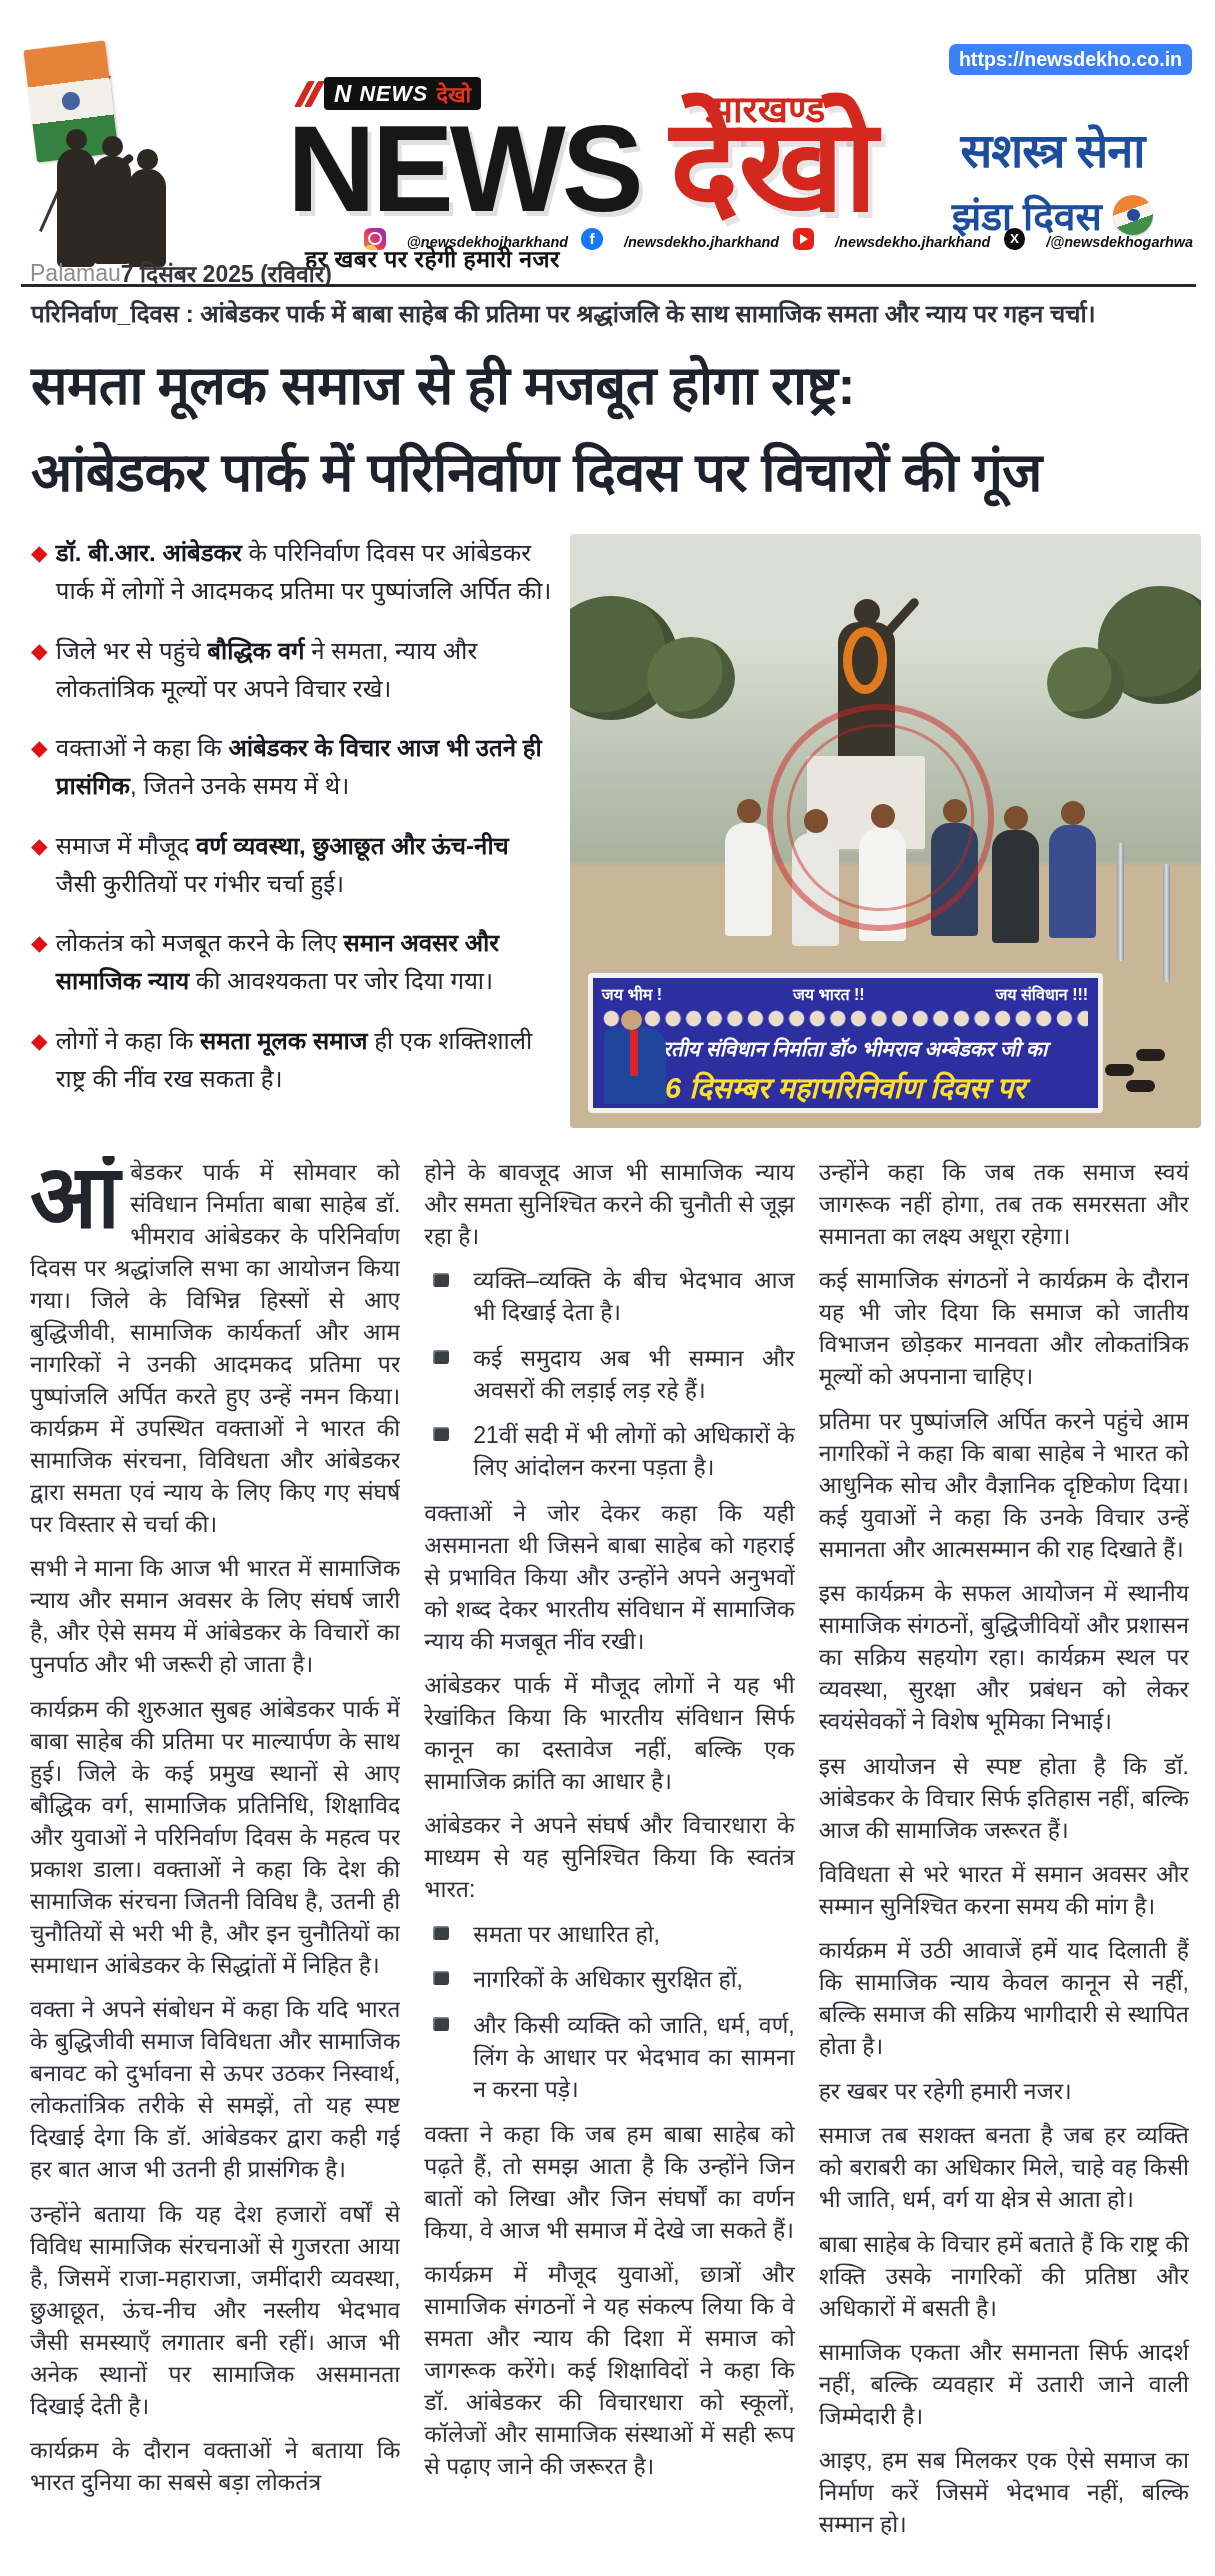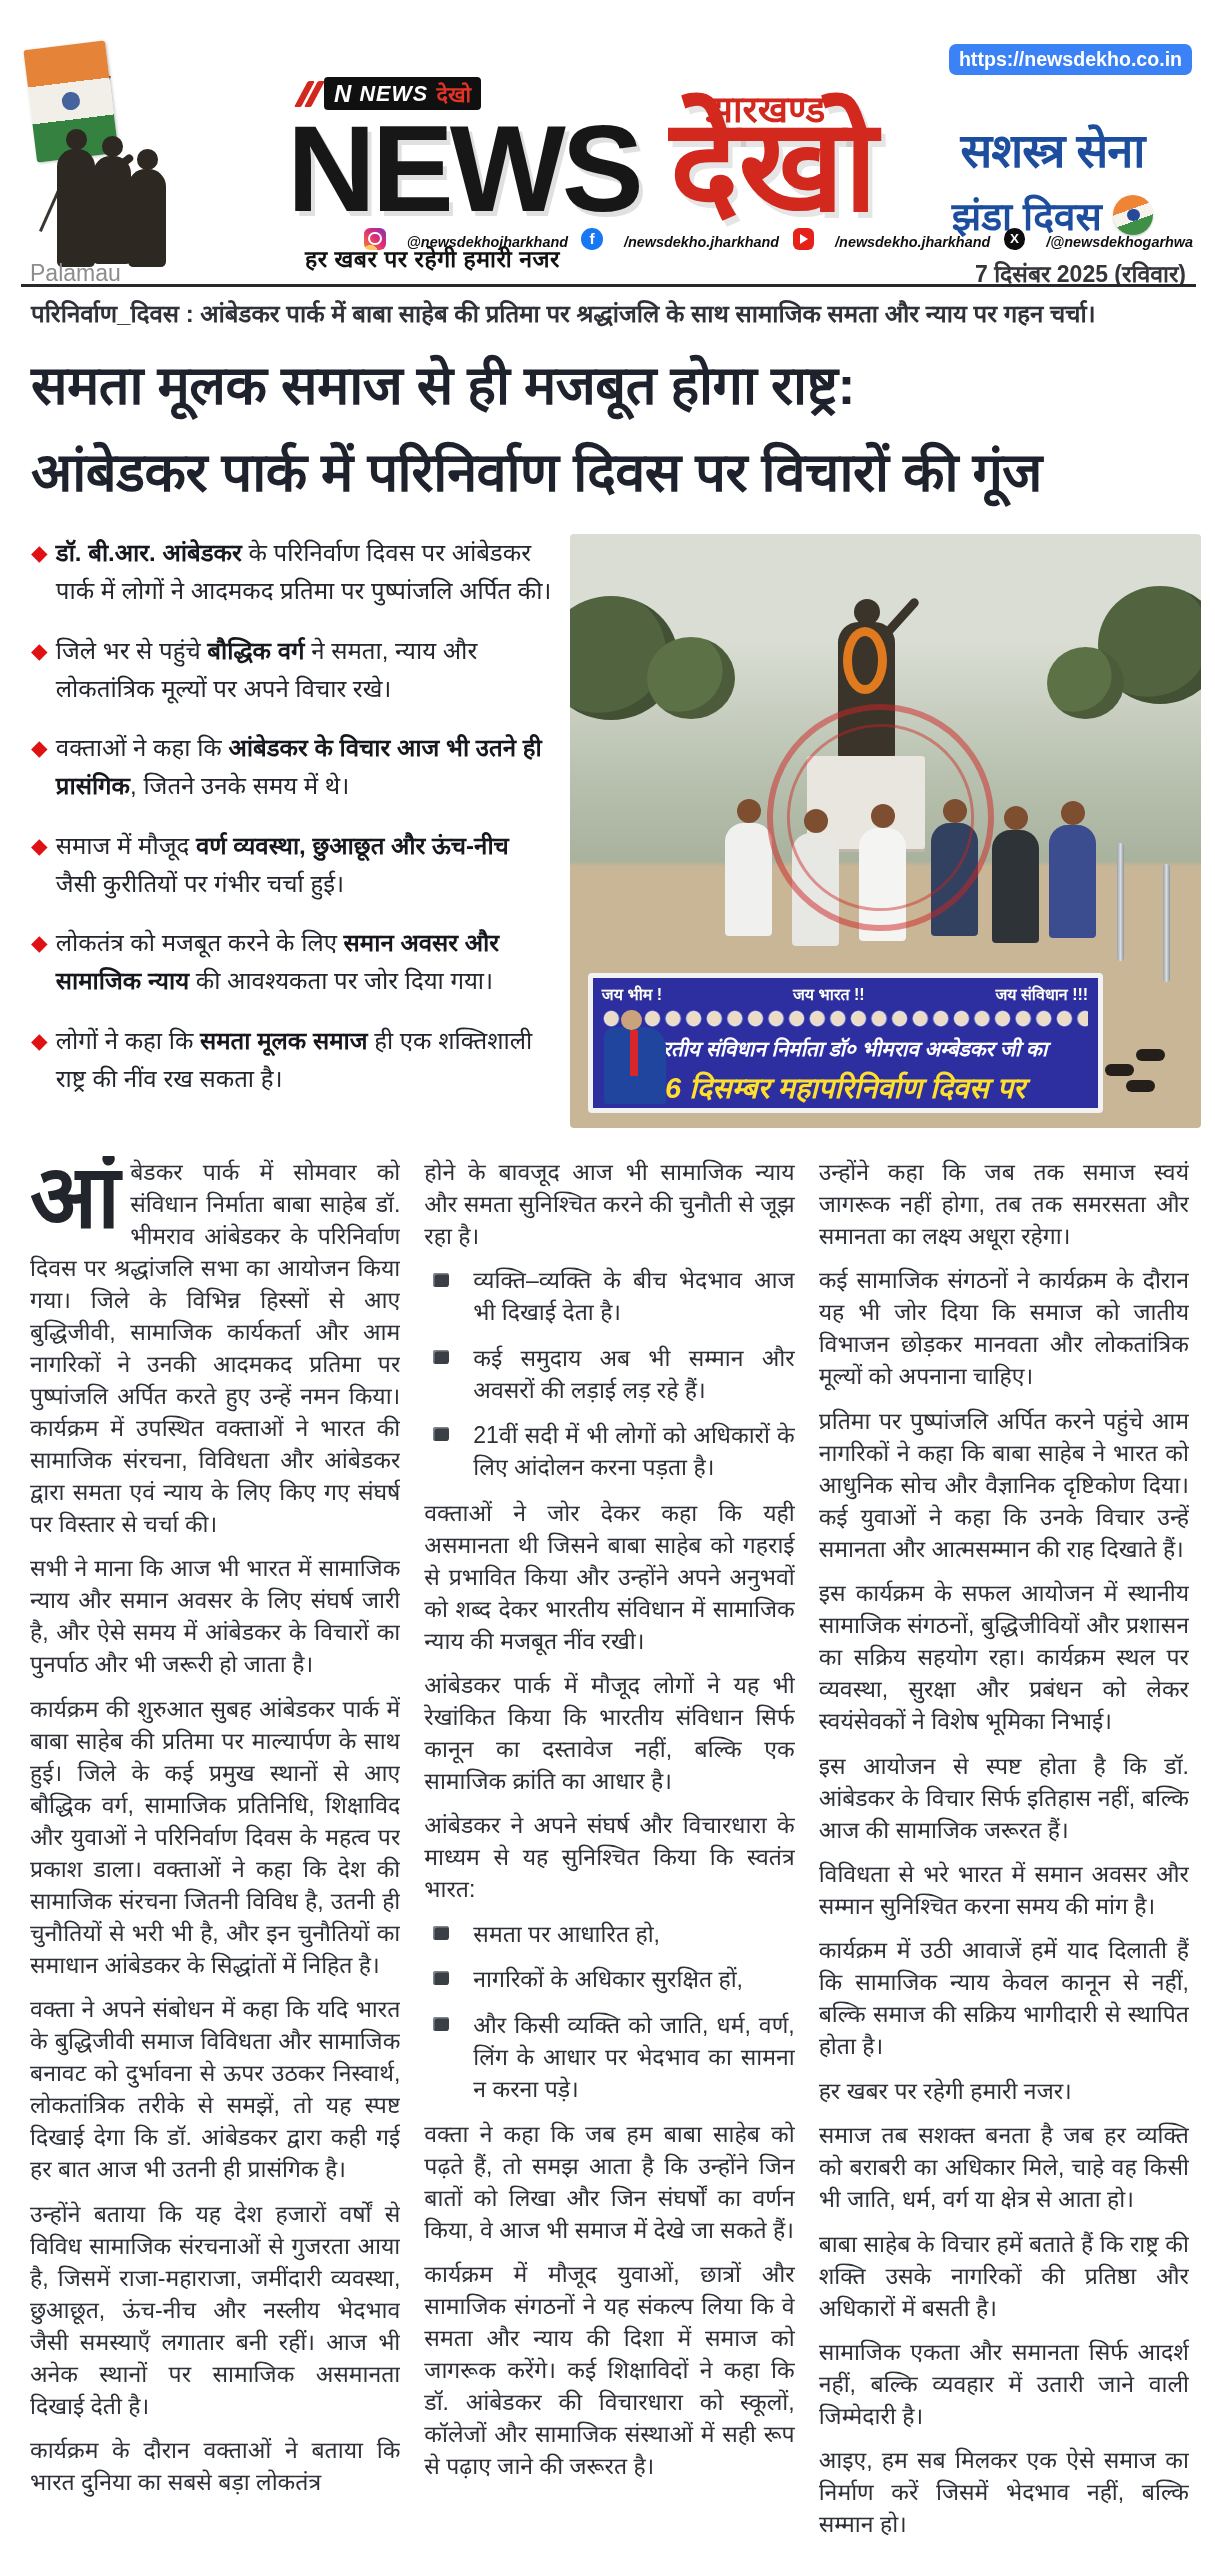--- a/index.html
+++ b/index.html
@@ -49,21 +49,21 @@
   .social-row { position:absolute; right:23px; top:228px; display:flex; gap:13.4px; align-items:center; }
   .social-item { display:flex; align-items:flex-end; gap:21px; font-size:14.4px; font-weight:800; color:#101010; font-style:italic; }
   .sicon { width:21.6px; height:21.6px; border-radius:50%; display:flex; align-items:center; justify-content:center; color:#fff; font-style:normal; }
   .sicon.ig { border-radius:6.2px; background:radial-gradient(circle at 30% 110%,#fdc468 0 25%,transparent 26%),linear-gradient(45deg,#f58529,#dd2a7b 55%,#8134af); position:relative; }
   .sicon.ig::after { content:""; width:9.3px; height:9.3px; border:2.1px solid #fff; border-radius:50%; }
   .sicon.fb { background:#1877f2; font-size:15.5px; font-weight:900; }
   .sicon.yt { border-radius:6.2px; background:#e62117; }
   .sicon.yt::after { content:""; width:0; height:0; border-left:8.2px solid #fff; border-top:5.2px solid transparent; border-bottom:5.2px solid transparent; margin-left:2.1px; }
   .sicon.x { background:#0d0d0d; font-size:13.4px; font-weight:900; }
 
-  .dateline { position:absolute; left:30px; top:257px; width:1156px; display:flex; justify-content:space-between; align-items:center; }
+  .dateline { position:absolute; left:30px; top:257px; width:1156px; display:flex; justify-content:flex-start; align-items:center; }
   .dateline .loc { font-size:23px; color:#8d8d8d; font-weight:500; }
   .dateline .date { font-size:23px; color:#35353a; font-weight:600; }
   .rule-top { position:absolute; left:20.6px; top:284px; width:1175px; height:2.6px; background:#26282c; }
 
   
   .kicker { position:absolute; left:31px; top:296px; width:1159px; font-size:24px; font-weight:800; color:#2f3238; }
   .headline { position:absolute; left:31px; top:342px; width:1164px; color:#1e222c; font-weight:900; }
   .headline div { font-size:54px; line-height:87px; letter-spacing:-0.5px; }
 
   

